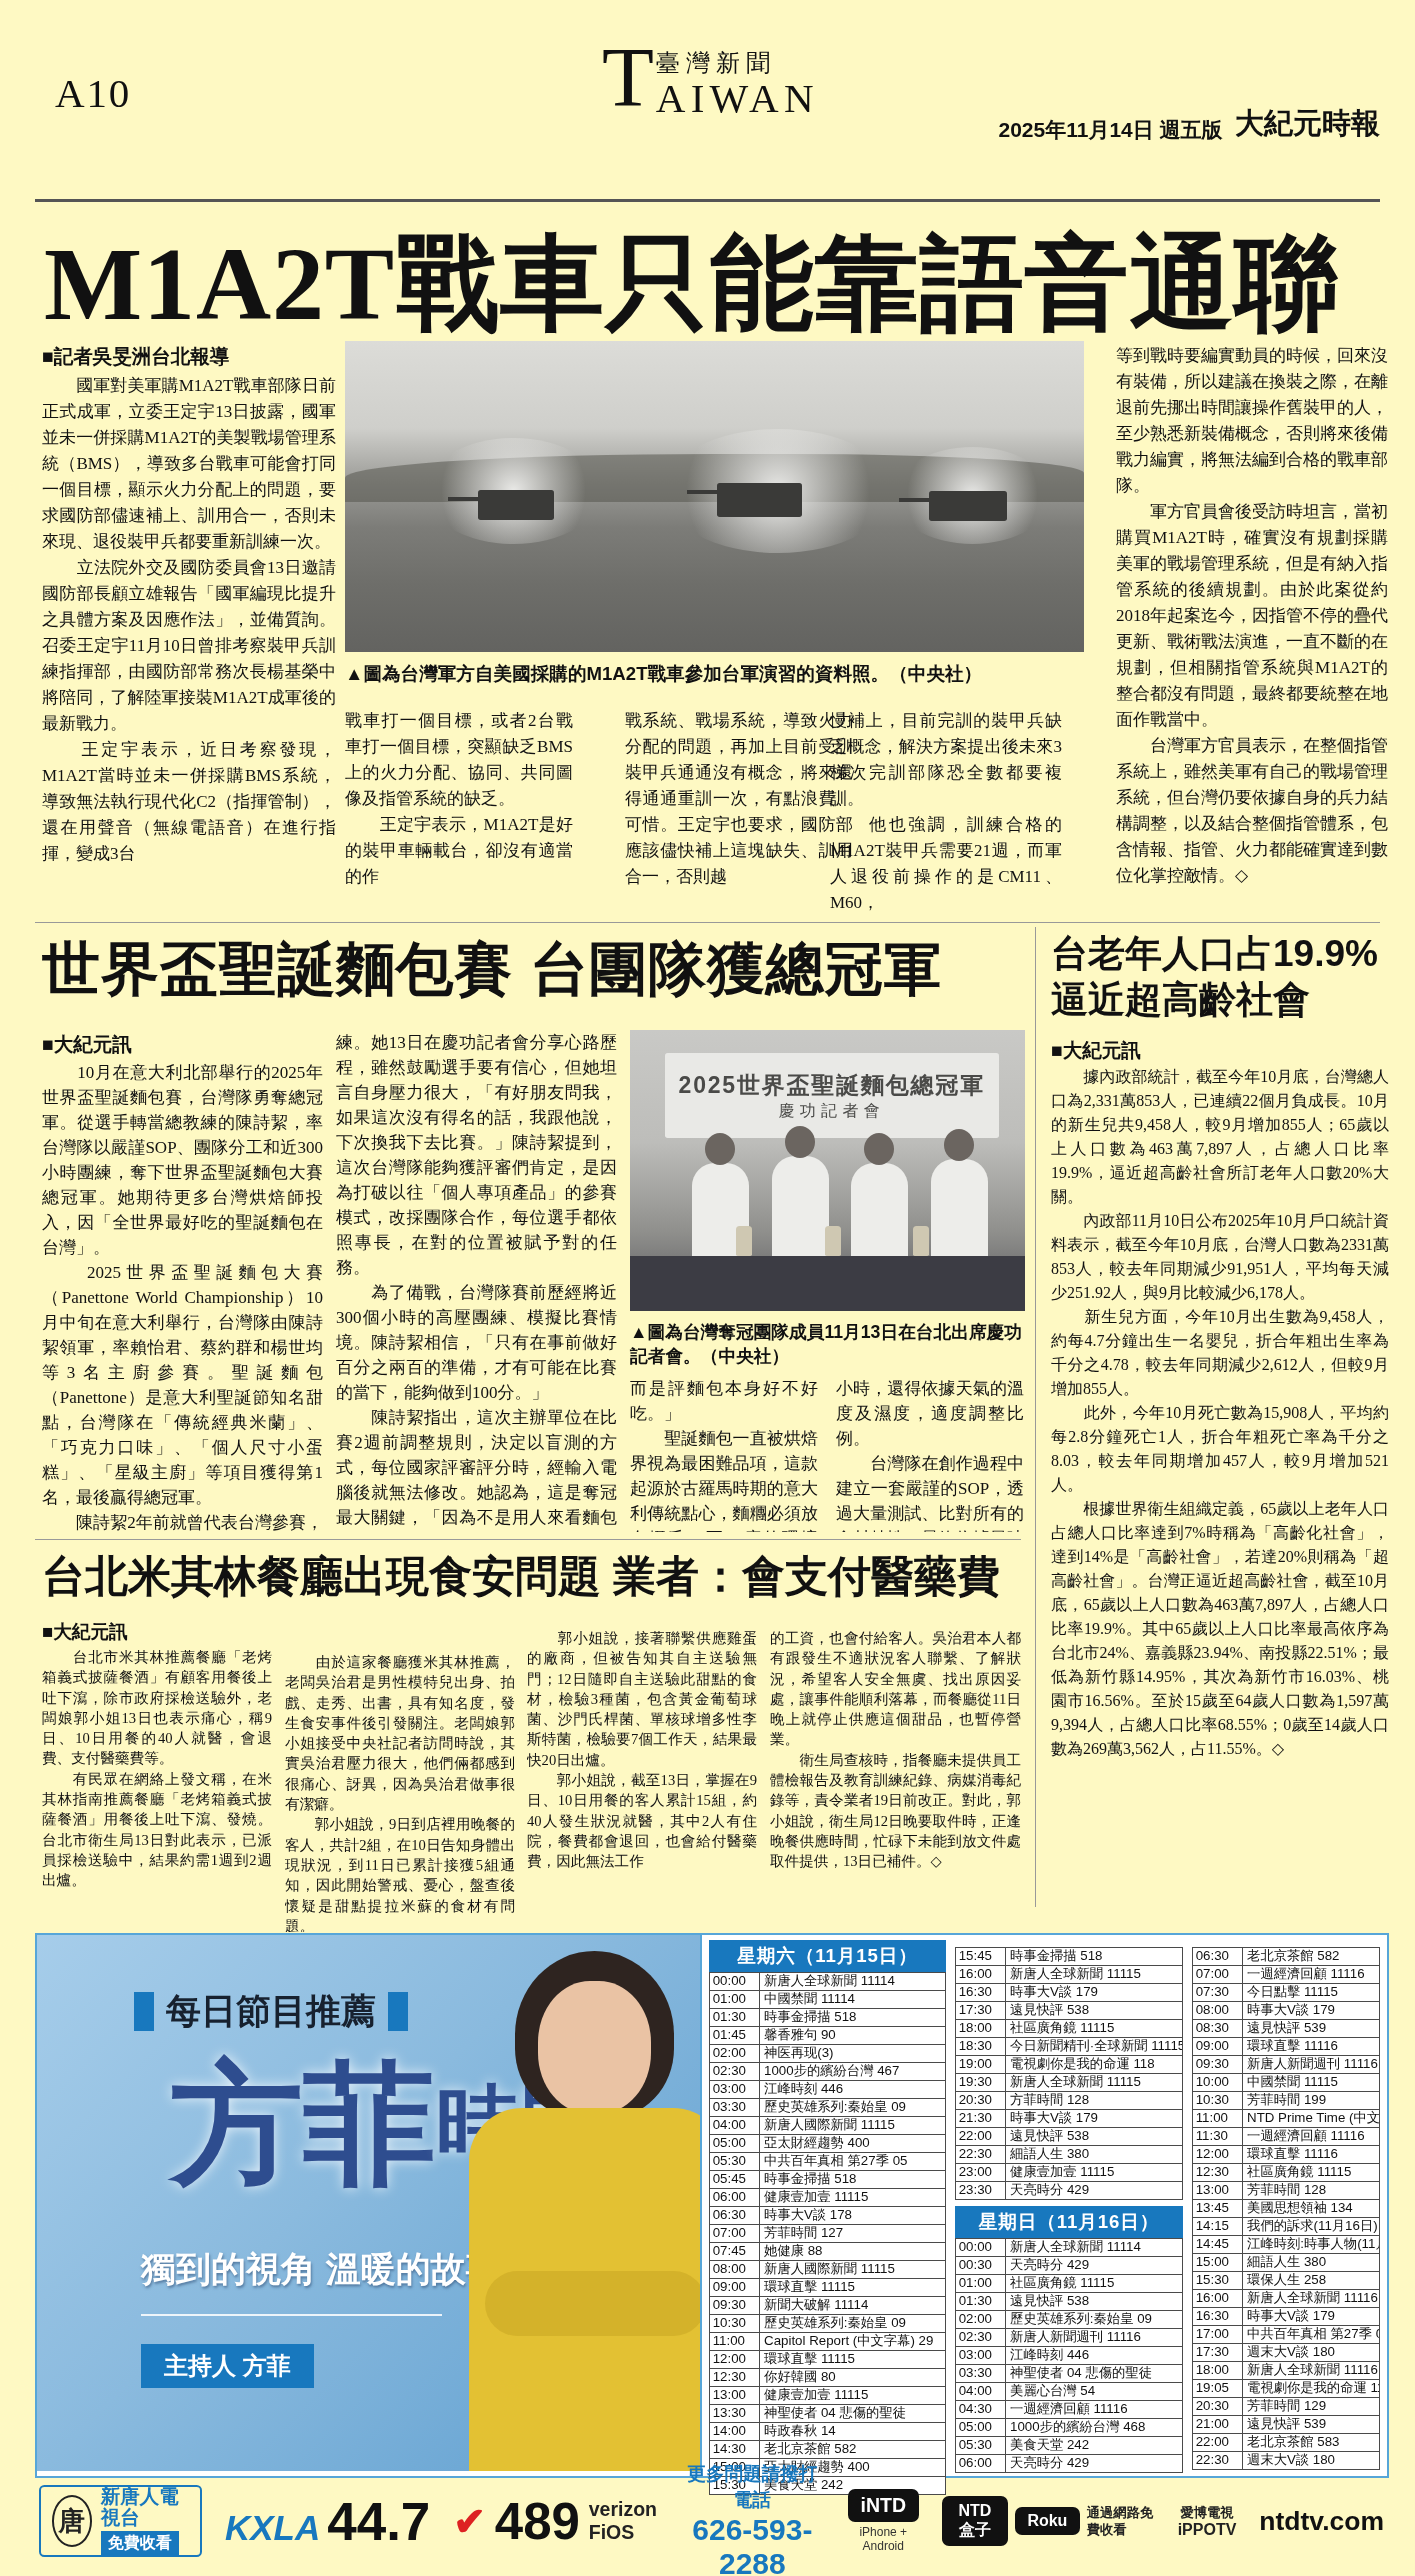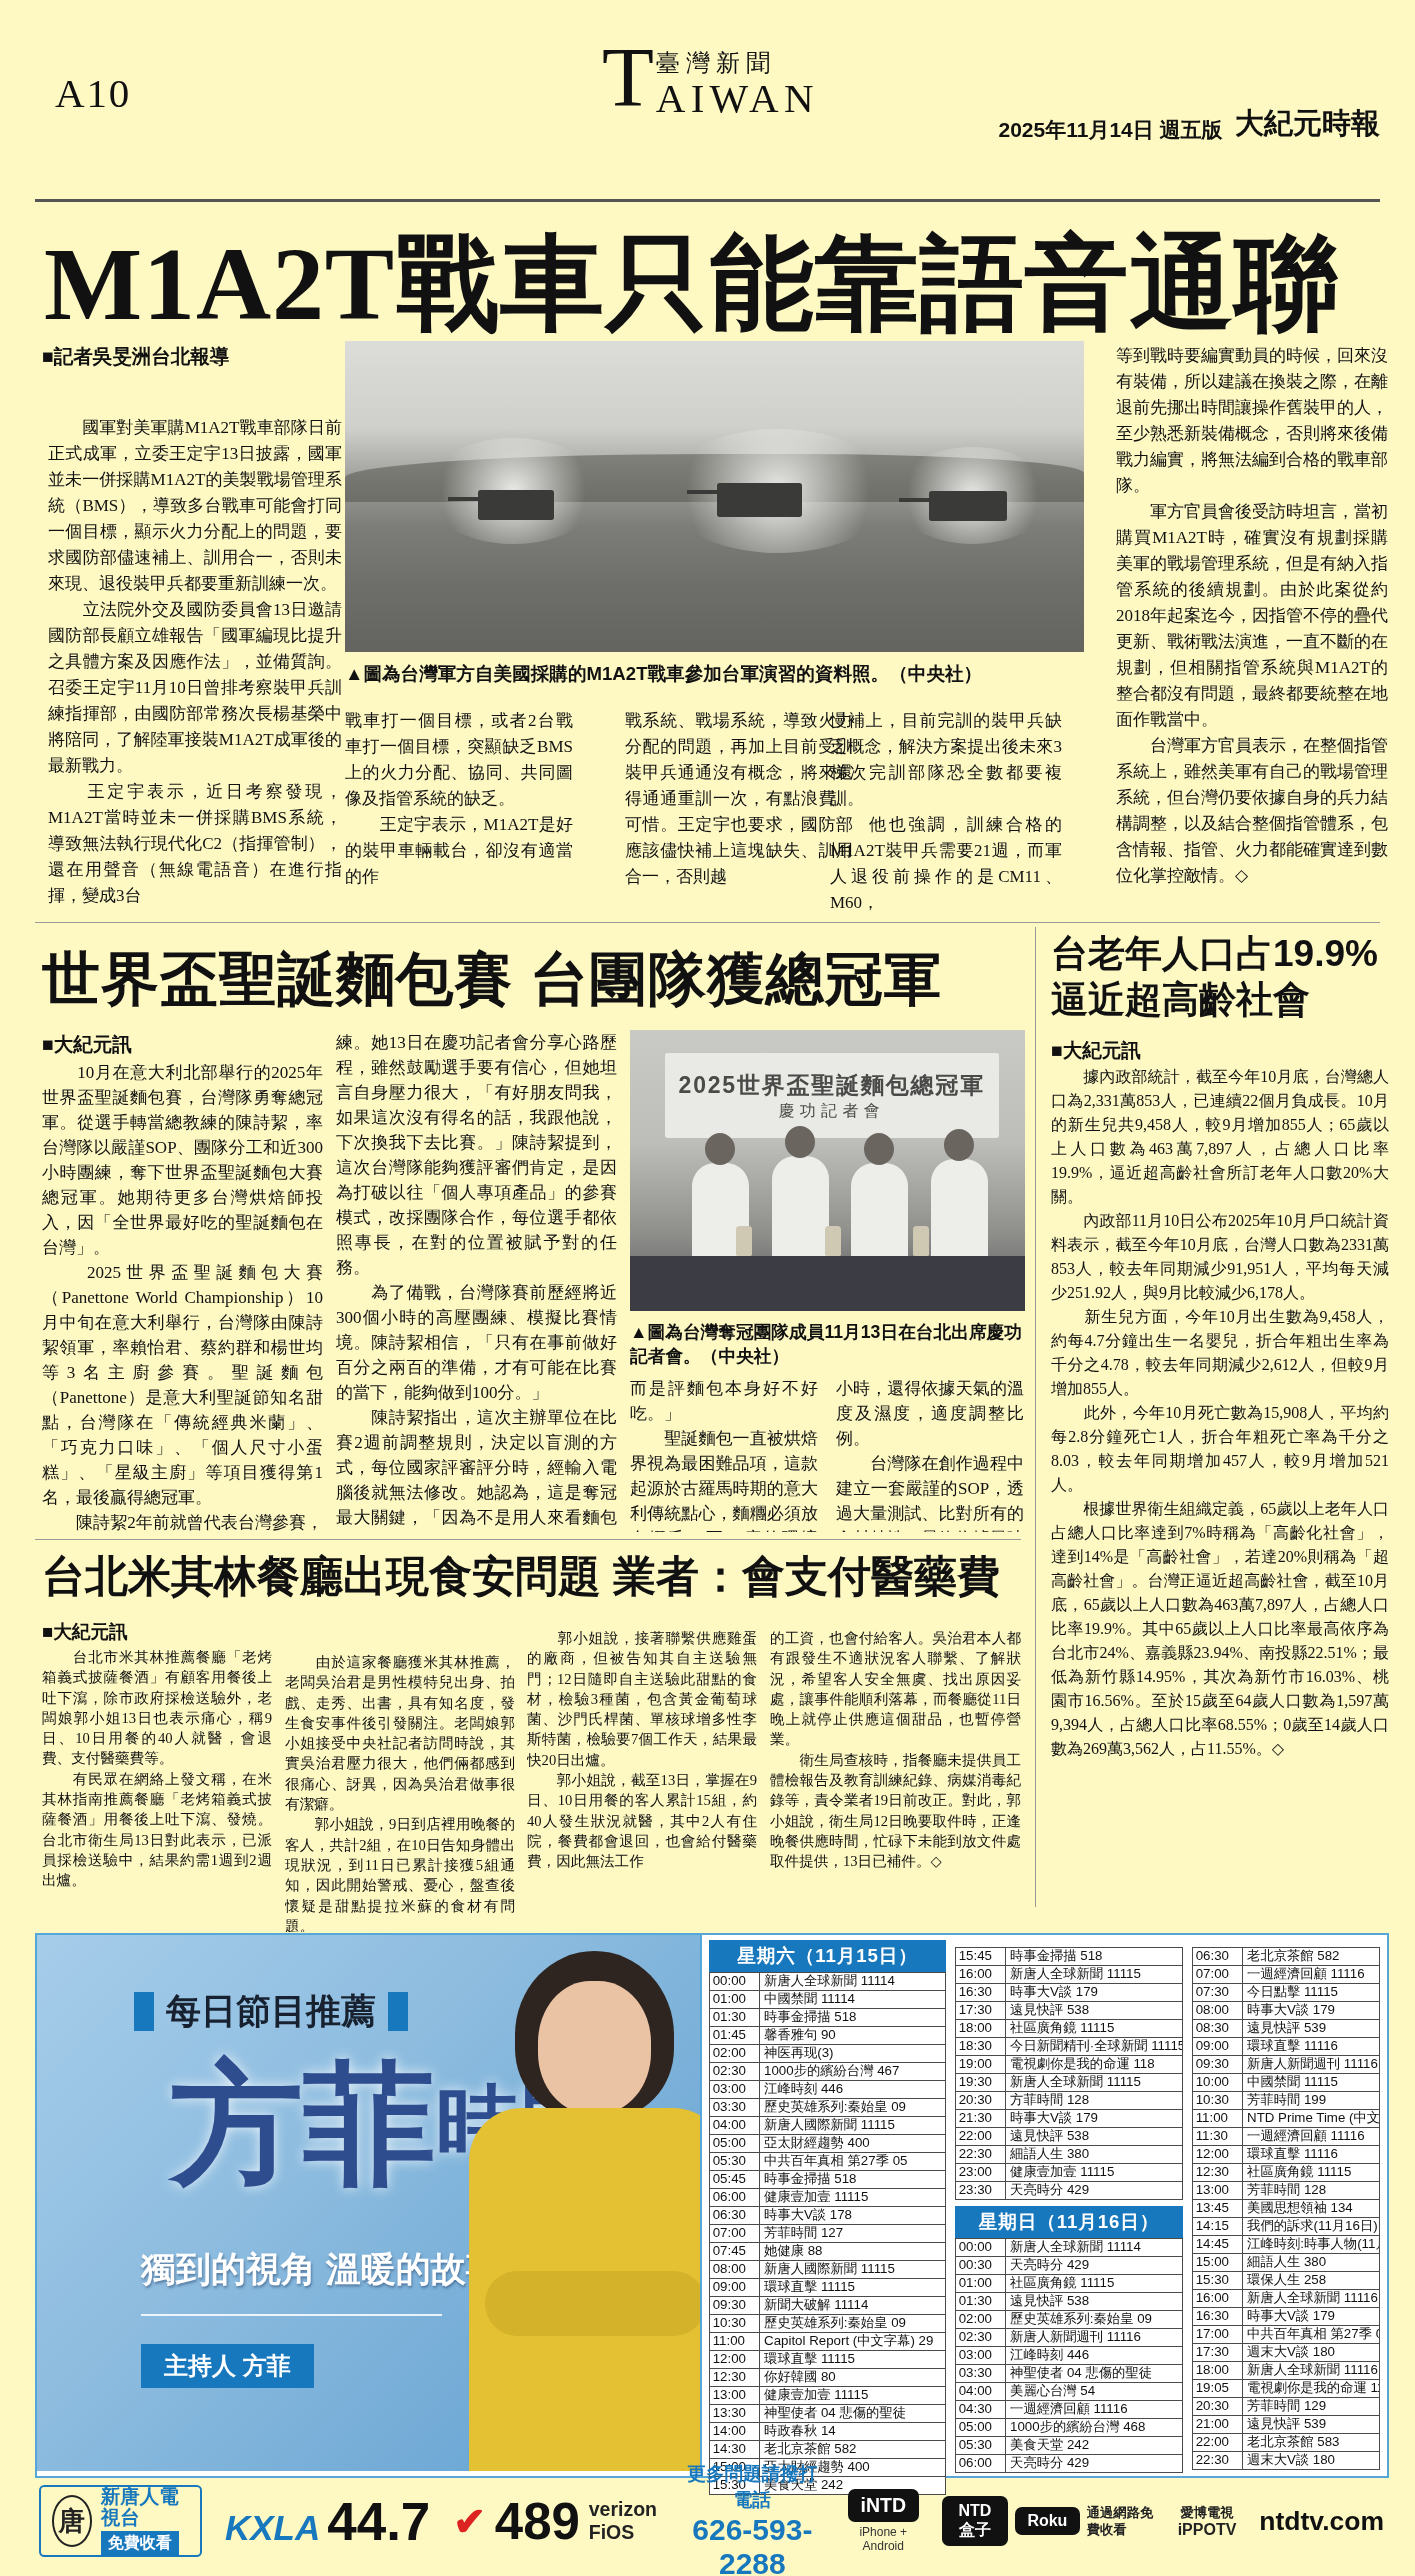--- a/index.html
+++ b/index.html
@@ -11,21 +11,21 @@
   .masthead{display:flex;align-items:flex-start;}
   .masthead .bigT{font-size:85px;line-height:71px;font-weight:400;}
   .mh-stack{display:flex;flex-direction:column;margin-left:1.8px;margin-top:5.3px;}
   .mh-zh{font-size:24px;letter-spacing:6.2px;font-family:"Liberation Sans",sans-serif;}
   .mh-en{font-size:41px;letter-spacing:5.3px;line-height:39px;}
   .dateline{font-family:"Liberation Sans",sans-serif;font-size:21px;font-weight:bold;white-space:nowrap;}
   .paper-name{font-size:29px;font-weight:900;font-family:"Liberation Serif",serif;margin-left:12.4px;}
   .rule{background:#555;}
   
   .h1-main{font-size:104px;font-weight:900;letter-spacing:0.9px;white-space:nowrap;font-family:"Liberation Serif","DejaVu Serif",serif;}
-  .h2-main{font-size:58px;font-weight:900;font-family:"Liberation Sans","DejaVu Sans",sans-serif;white-space:nowrap;letter-spacing:0.9px;margin-top:10px;}
+  .h2-main{font-size:58px;font-weight:900;font-family:"Liberation Sans","DejaVu Sans",sans-serif;white-space:nowrap;letter-spacing:0.9px;}
   .h3-main{font-size:43px;font-weight:900;font-family:"Liberation Sans","DejaVu Sans",sans-serif;white-space:nowrap;}
   .h4-main{font-size:37px;font-weight:900;font-family:"Liberation Sans","DejaVu Sans",sans-serif;line-height:46px;}
   .byline{font-family:"Liberation Sans",sans-serif;font-size:19.5px;font-weight:bold;}
   
   .coltext{text-align:justify;overflow:hidden;}
   .coltext p{margin:0;}
   .a1 p{font-size:17px;line-height:26px;}
   .a2 p{font-size:17px;line-height:25px;}
   .a3 p{font-size:14.6px;line-height:20.3px;}
   .a4 p{font-size:16px;line-height:24px;}
@@ -100,21 +100,21 @@
     </span>
   </div>
   <div class="abs" style="right:35px;top:104px;display:flex;align-items:flex-end;">
     <span class="dateline">2025年11月14日 週五版</span>
     <span class="paper-name">大紀元時報</span>
   </div>
   <div class="abs rule" style="left:35px;top:199px;width:1345px;height:2.7px;"></div>
 
   <div class="abs h1-main" style="left:44px;top:215px;">M1A2T戰車只能靠語音通聯</div>
   <div class="abs byline" style="left:42px;top:343px;">■記者吳旻洲台北報導</div>
-  <div class="abs coltext a1" style="left:48px;top:373px;width:294px;height:543px;margin-top:42px;">
+  <div class="abs coltext a1" style="left:42px;top:373px;width:294px;height:543px;">
       <p>　　國軍對美軍購M1A2T戰車部隊日前正式成軍，立委王定宇13日披露，國軍並未一併採購M1A2T的美製戰場管理系統（BMS），導致多台戰車可能會打同一個目標，顯示火力分配上的問題，要求國防部儘速補上、訓用合一，否則未來現、退役裝甲兵都要重新訓練一次。</p>
       <p>　　立法院外交及國防委員會13日邀請國防部長顧立雄報告「國軍編現比提升之具體方案及因應作法」，並備質詢。召委王定宇11月10日曾排考察裝甲兵訓練指揮部，由國防部常務次長楊基榮中將陪同，了解陸軍接裝M1A2T成軍後的最新戰力。</p>
       <p>　　王定宇表示，近日考察發現，M1A2T當時並未一併採購BMS系統，導致無法執行現代化C2（指揮管制），還在用聲音（無線電語音）在進行指揮，變成3台</p>
     </div>
 
   <div class="abs photo1" style="left:345px;top:341px;width:739px;height:311px;">
     <div class="treeline" style="top:113px;"></div>
     <div class="dust" style="left:80px;top:97px;width:177px;height:106px;"></div>
     <div class="dust" style="left:318px;top:88px;width:230px;height:124px;"></div>
     <div class="dust" style="left:548px;top:106px;width:159px;height:97px;"></div>

